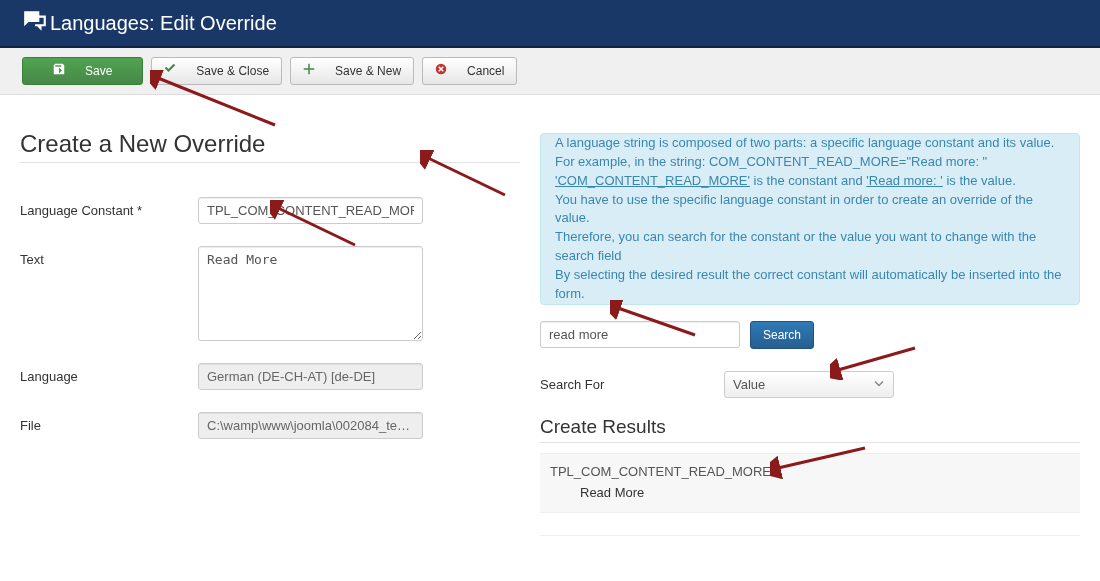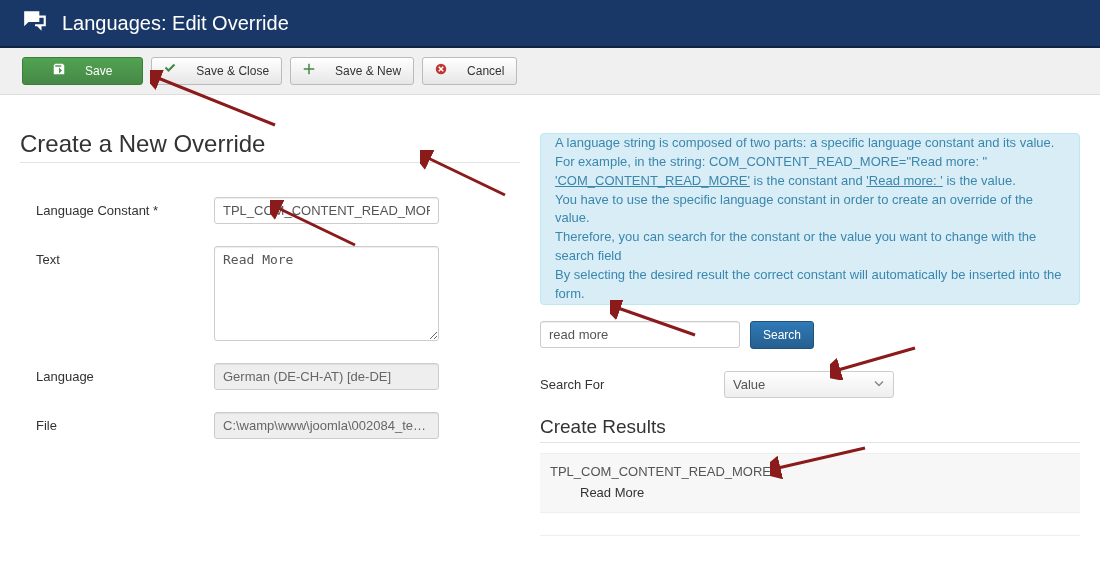--- a/index.html
+++ b/index.html
@@ -1,31 +1,31 @@
 <!DOCTYPE html>
 <html><head>
 <meta charset="utf-8">
 <style>
   * { box-sizing: border-box; margin: 0; padding: 0; }
   body { font-family: "Helvetica Neue", Helvetica, Arial, sans-serif; font-size: 13px; color: #333; width: 1100px; height: 581px; overflow: hidden; }
-  .title-bar { background: #1a3867; color: #fff; height: 48px; display: flex; align-items: center; padding: 0 22px; gap: 14px; border-bottom: 2px solid #0e2345; }
+  .title-bar { background: #1a3867; color: #fff; height: 48px; display: flex; align-items: center; padding: 0 22px; gap: 2px; border-bottom: 2px solid #0e2345; }
   .title-bar svg { width: 26px; height: 26px; }
   .title-bar h1 { font-size: 20px; font-weight: 400; }
   .toolbar { background: #f0f0f0; border-bottom: 1px solid #dedede; padding: 9px 22px; display: flex; gap: 8px; }
   .btn { display: inline-flex; align-items: center; gap: 20px; padding: 5px 12px; font-size: 12px; line-height: 16px; border-radius: 3px; border: 1px solid #bbb; background: linear-gradient(#fff,#e6e6e6); color: #333; cursor: pointer; }
   .btn svg { width: 12px; height: 12px; }
   .btn-success { background: linear-gradient(#51a351,#468847); border-color: #378137; color: #fff; padding: 5px 30px; }
   .btn-primary { background: linear-gradient(#2f7ab7,#265f8f); border-color: #1f527c; color: #fff; }
   .main { display: flex; padding: 10px 20px 0 20px; gap: 20px; }
   .col-left { width: 500px; flex-shrink: 0; }
   .col-right { flex: 1; min-width: 0; }
   h2.section { font-size: 24px; color: #333; font-weight: 400; margin: 25px 0 14px 0; padding-bottom: 4px; border-bottom: 1px solid #e3e3e3; }
   h3.section { font-size: 19px; color: #333; font-weight: 400; margin: 18px 0 10px 0; padding-bottom: 4px; border-bottom: 1px solid #e3e3e3; }
   .form-row { display: flex; align-items: flex-start; margin: 0 0 22px 0; }
-  .form-row label { width: 178px; color: #333; font-size: 13px; padding-top: 6px; margin-left: 16px; }
+  .form-row label { width: 178px; color: #333; font-size: 13px; padding-top: 6px; }
   .form-row input[type=text], .form-row textarea, .form-row .static, .search-input { width: 225px; padding: 5px 8px; border: 1px solid #ccc; border-radius: 3px; font-size: 13px; color: #555; background: #fff; box-shadow: inset 0 1px 1px rgba(0,0,0,.07); }
   .form-row textarea { width: 225px; height: 95px; resize: both; }
   .form-row .static { background: #eee; color: #666; cursor: not-allowed; width: 225px; overflow: hidden; white-space: nowrap; text-overflow: ellipsis; }
   .alert-info { background: #d9edf7; border: 1px solid #bce8f1; border-radius: 4px; color: #3a87ad; padding: 0 14px; font-size: 13px; line-height: 1.45; margin: 28px 0 16px 0; overflow: hidden; }
   .alert-info .link { text-decoration: underline; }
   .search-row { display: flex; gap: 10px; align-items: center; margin-bottom: 22px; }
   .search-input { width: 200px; }
   .search-for-row { display: flex; align-items: center; }
   .search-for-row label { width: 184px; font-size: 13px; color: #333; }
   .select-wrap { position: relative; width: 170px; }

